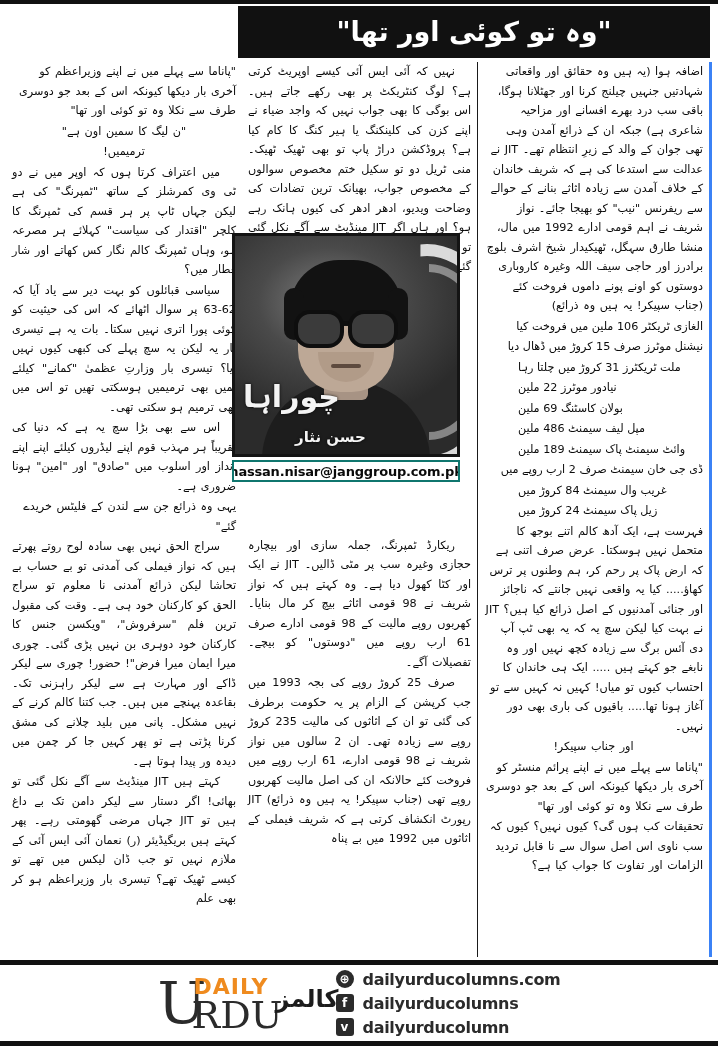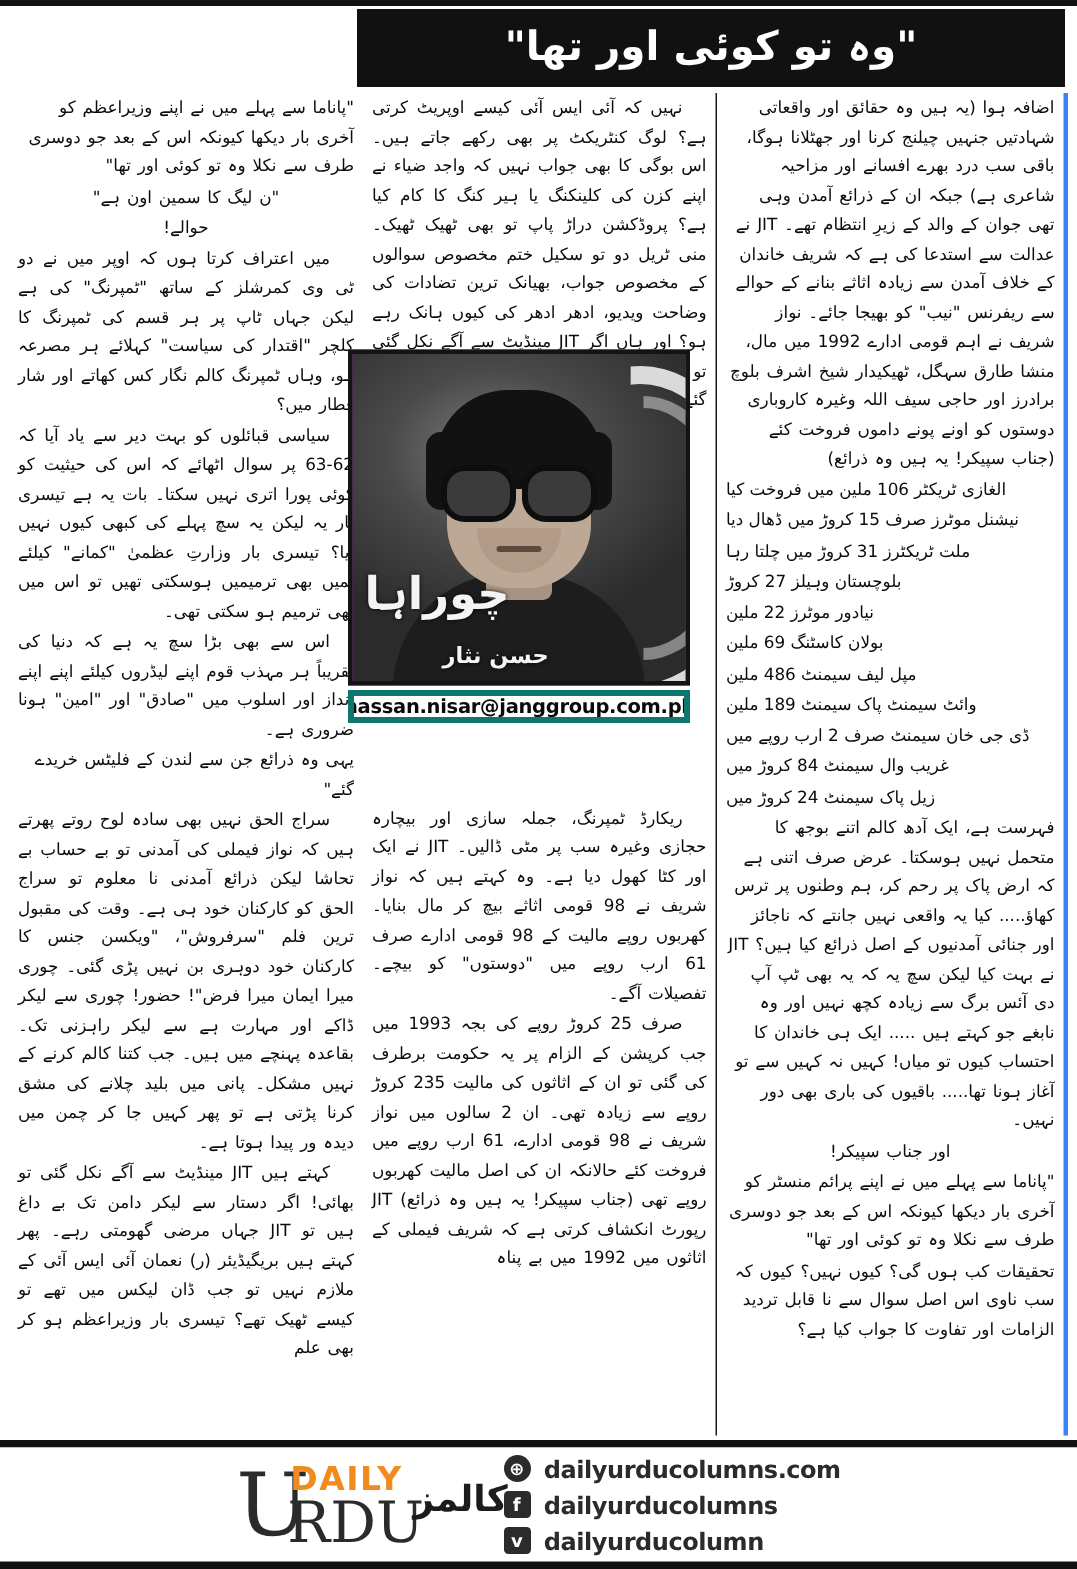--- a/index.html
+++ b/index.html
@@ -107,40 +107,41 @@
   }
   ul.asset-list li {
     font-family: "DejaVu Sans", sans-serif;
     font-size: 11.2px;
     line-height: 20.5px;
     color: #0b0b0b;
     text-align: left;
     direction: rtl;
     unicode-bidi: plaintext;
     white-space: nowrap;
+    margin-left: 34px;
   }
 
   
   .author-block {
     position: absolute;
     left: 232px;
     top: 233px;
     width: 228px;
     height: 253px;
     z-index: 5;
     background: #ffffff;
     box-sizing: border-box;
   }
   .author-photo {
     position: relative;
     width: 228px;
     height: 224px;
     box-sizing: border-box;
     border: 3px solid #141414;
-    background: #a21caf;
+    background: #15803d;
     overflow: hidden;
   }
   .photo-bg {
     position: absolute;
     inset: 0;
     background:
       radial-gradient(ellipse 70% 55% at 42% 30%, #7d7d7d 0%, #4a4a4a 45%, #2b2b2b 100%),
       #303030;
   }
   
@@ -246,21 +247,21 @@
     direction: rtl;
     text-shadow: 0 0 3px rgba(0,0,0,.9);
     margin-left: 44px;
   }
 
   .author-email {
     margin-top: 3px;
     width: 228px;
     height: 22px;
     box-sizing: border-box;
-    border: 4px solid #0f766e;
+    border: 2px solid #0f766e;
     background: #ffffff;
     color: #0a0a0a;
     font-family: "DejaVu Sans", sans-serif;
     font-size: 13px;
     font-weight: 700;
     direction: ltr;
     display: flex;
     align-items: center;
     justify-content: center;
     letter-spacing: -0.2px;
@@ -395,21 +396,21 @@
 
   <div class="headline-box">
     <div class="headline-text">"وہ تو کوئی اور تھا"</div>
   </div>
 
   <div class="columns">
 
     <div class="col col-right">
       <p class="para rightal">"پاناما سے پہلے میں نے اپنے وزیراعظم کو آخری بار دیکھا کیونکہ اس کے بعد جو دوسری طرف سے نکلا وہ تو کوئی اور تھا"</p>
       <p class="para center">"ن لیگ کا سمین اون ہے"</p>
-      <p class="para center">حوالے!</p>
+      <p class="para center">ترمیمیں!</p>
       <p class="para indent">میں اعتراف کرتا ہوں کہ اوپر میں نے دو ٹی وی کمرشلز کے ساتھ "ٹمپرنگ" کی ہے لیکن جہاں ٹاپ پر ہر قسم کی ٹمپرنگ کا کلچر "اقتدار کی سیاست" کہلائے ہر مصرعہ ہو، وہاں ٹمپرنگ کالم نگار کس کھاتے اور شار قطار میں؟</p>
       <p class="para indent">سیاسی قبائلوں کو بہت دیر سے یاد آیا کہ 62-63 پر سوال اٹھائے کہ اس کی حیثیت کو کوئی پورا اتری نہیں سکتا۔ بات یہ ہے تیسری بار یہ لیکن یہ سچ پہلے کی کبھی کیوں نہیں آیا؟ تیسری بار وزارتِ عظمیٰ "کمانے" کیلئے تمیں بھی ترمیمیں ہوسکتی تھیں تو اس میں بھی ترمیم ہو سکتی تھی۔</p>
       <p class="para indent">اس سے بھی بڑا سچ یہ ہے کہ دنیا کی تقریباً ہر مہذب قوم اپنے لیڈروں کیلئے اپنے اپنے انداز اور اسلوب میں "صادق" اور "امین" ہونا ضروری ہے۔</p>
       <p class="para rightal">یہی وہ ذرائع جن سے لندن کے فلیٹس خریدے گئے"</p>
       <p class="para indent">سراج الحق نہیں بھی سادہ لوح روتے پھرتے ہیں کہ نواز فیملی کی آمدنی تو بے حساب بے تحاشا لیکن ذرائع آمدنی نا معلوم تو سراج الحق کو کارکنان خود ہی ہے۔ وقت کی مقبول ترین فلم "سرفروش"، "ویکسن جنس کا کارکنان خود دوہری بن نہیں پڑی گئی۔ چوری میرا ایمان میرا فرض"! حضور! چوری سے لیکر ڈاکے اور مہارت ہے سے لیکر راہزنی تک۔ بقاعدہ پہنچے میں ہیں۔ جب کتنا کالم کرنے کے نہیں مشکل۔ پانی میں بلید چلانے کی مشق کرنا پڑتی ہے تو پھر کہیں جا کر چمن میں دیدہ ور پیدا ہوتا ہے۔</p>
       <p class="para indent">کہتے ہیں JIT مینڈیٹ سے آگے نکل گئی تو بھائی! اگر دستار سے لیکر دامن تک بے داغ ہیں تو JIT جہاں مرضی گھومتی رہے۔ پھر کہتے ہیں بریگیڈیئر (ر) نعمان آئی ایس آئی کے ملازم نہیں تو جب ڈان لیکس میں تھے تو کیسے ٹھیک تھے؟ تیسری بار وزیراعظم ہو کر بھی علم</p>
     </div>
 
     <div class="col col-mid">
       <p class="para indent">نہیں کہ آئی ایس آئی کیسے اوپریٹ کرتی ہے؟ لوگ کنٹریکٹ پر بھی رکھے جاتے ہیں۔ اس بوگی کا بھی جواب نہیں کہ واجد ضیاء نے اپنے کزن کی کلینکنگ یا ہیر کنگ کا کام کیا ہے؟ پروڈکشن دراڑ پاپ تو بھی ٹھیک ٹھیک۔ منی ٹریل دو تو سکیل ختم مخصوص سوالوں کے مخصوص جواب، بھیانک ترین تضادات کی وضاحت ویدیو، ادھر ادھر کی کیوں ہانک رہے ہو؟ اور ہاں اگر JIT مینڈیٹ سے آگے نکل گئی تو آپ خود اپنے مینڈیٹ سے اربوں ڈالر آگے نکل گئے۔</p>
@@ -417,21 +418,20 @@
       <p class="para indent">ریکارڈ ٹمپرنگ، جملہ سازی اور بیچارہ حجازی وغیرہ سب پر مٹی ڈالیں۔ JIT نے ایک اور کٹا کھول دیا ہے۔ وہ کہتے ہیں کہ نواز شریف نے 98 قومی اثاثے بیچ کر مال بنایا۔ کھربوں روپے مالیت کے 98 قومی ادارے صرف 61 ارب روپے میں "دوستوں" کو بیچے۔ تفصیلات آگے۔</p>
       <p class="para indent">صرف 25 کروڑ روپے کی بجہ 1993 میں جب کرپشن کے الزام پر یہ حکومت برطرف کی گئی تو ان کے اثاثوں کی مالیت 235 کروڑ روپے سے زیادہ تھی۔ ان 2 سالوں میں نواز شریف نے 98 قومی ادارے، 61 ارب روپے میں فروخت کئے حالانکہ ان کی اصل مالیت کھربوں روپے تھی (جناب سپیکر! یہ ہیں وہ ذرائع) JIT رپورٹ انکشاف کرتی ہے کہ شریف فیملی کے اثاثوں میں 1992 میں بے پناہ</p>
     </div>
 
     <div class="col col-left">
       <p class="para rightal">اضافہ ہوا (یہ ہیں وہ حقائق اور واقعاتی شہادتیں جنہیں چیلنج کرنا اور جھٹلانا ہوگا، باقی سب درد بھرے افسانے اور مزاحیہ شاعری ہے) جبکہ ان کے ذرائع آمدن وہی تھی جوان کے والد کے زیرِ انتظام تھے۔ JIT نے عدالت سے استدعا کی ہے کہ شریف خاندان کے خلاف آمدن سے زیادہ اثاثے بنانے کے حوالے سے ریفرنس "نیب" کو بھیجا جائے۔ نواز شریف نے اہم قومی ادارے 1992 میں مال، منشا طارق سہگل، ٹھیکیدار شیخ اشرف بلوچ برادرز اور حاجی سیف اللہ وغیرہ کاروباری دوستوں کو اونے پونے داموں فروخت کئے (جناب سپیکر! یہ ہیں وہ ذرائع)</p>
       <ul class="asset-list">
         <li>الغازی ٹریکٹر 106 ملین میں فروخت کیا</li>
         <li>نیشنل موٹرز صرف 15 کروڑ میں ڈھال دیا</li>
         <li>ملت ٹریکٹرز 31 کروڑ میں چلتا رہا</li>
-        <li>بلوچستان وہیلز 27 کروڑ</li>
         <li>نیادور موٹرز 22 ملین</li>
         <li>بولان کاسٹنگ 69 ملین</li>
         <li>مپل لیف سیمنٹ 486 ملین</li>
         <li>وائٹ سیمنٹ پاک سیمنٹ 189 ملین</li>
         <li>ڈی جی خان سیمنٹ صرف 2 ارب روپے میں</li>
         <li>غریب وال سیمنٹ 84 کروڑ میں</li>
         <li>زیل پاک سیمنٹ 24 کروڑ میں</li>
       </ul>
       <p class="para rightal">فہرست ہے، ایک آدھ کالم اتنے بوجھ کا متحمل نہیں ہوسکتا۔ عرض صرف اتنی ہے کہ ارض پاک پر رحم کر، ہم وطنوں پر ترس کھاؤ..... کیا یہ واقعی نہیں جانتے کہ ناجائز اور جنائی آمدنیوں کے اصل ذرائع کیا ہیں؟ JIT نے بہت کیا لیکن سچ یہ کہ یہ بھی ٹپ آپ دی آئس برگ سے زیادہ کچھ نہیں اور وہ نابغے جو کہتے ہیں ..... ایک ہی خاندان کا احتساب کیوں تو میاں! کہیں نہ کہیں سے تو آغاز ہونا تھا..... باقیوں کی باری بھی دور نہیں۔</p>
       <p class="para center">اور جناب سپیکر!</p>

